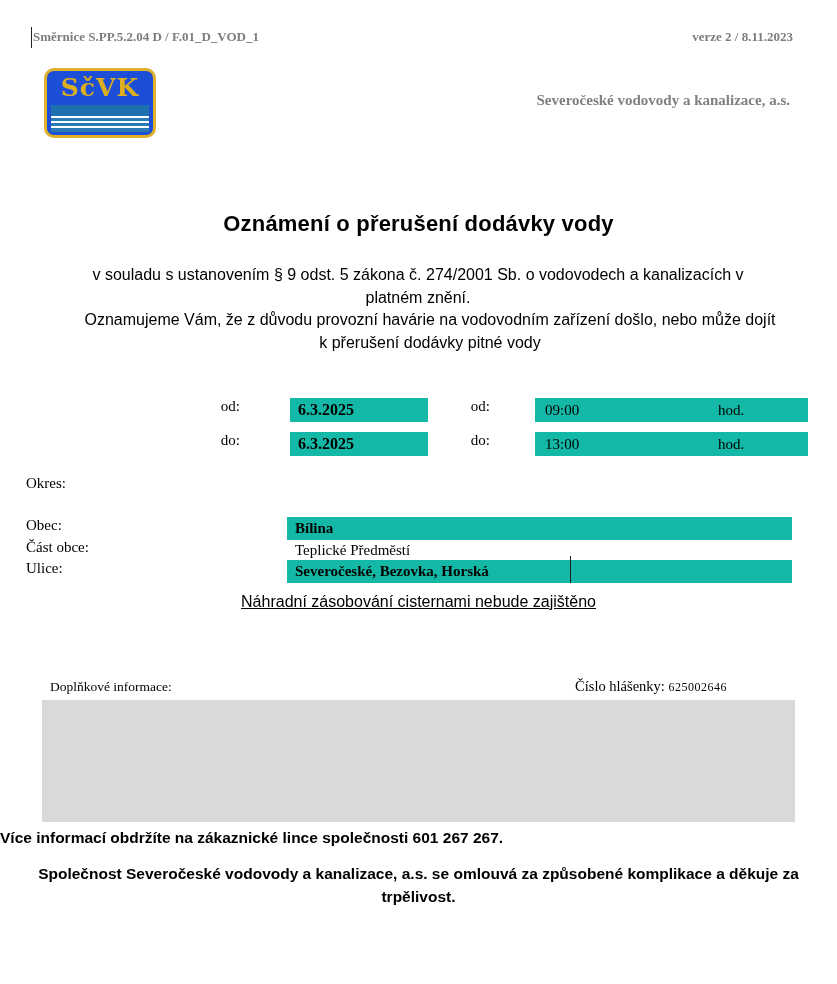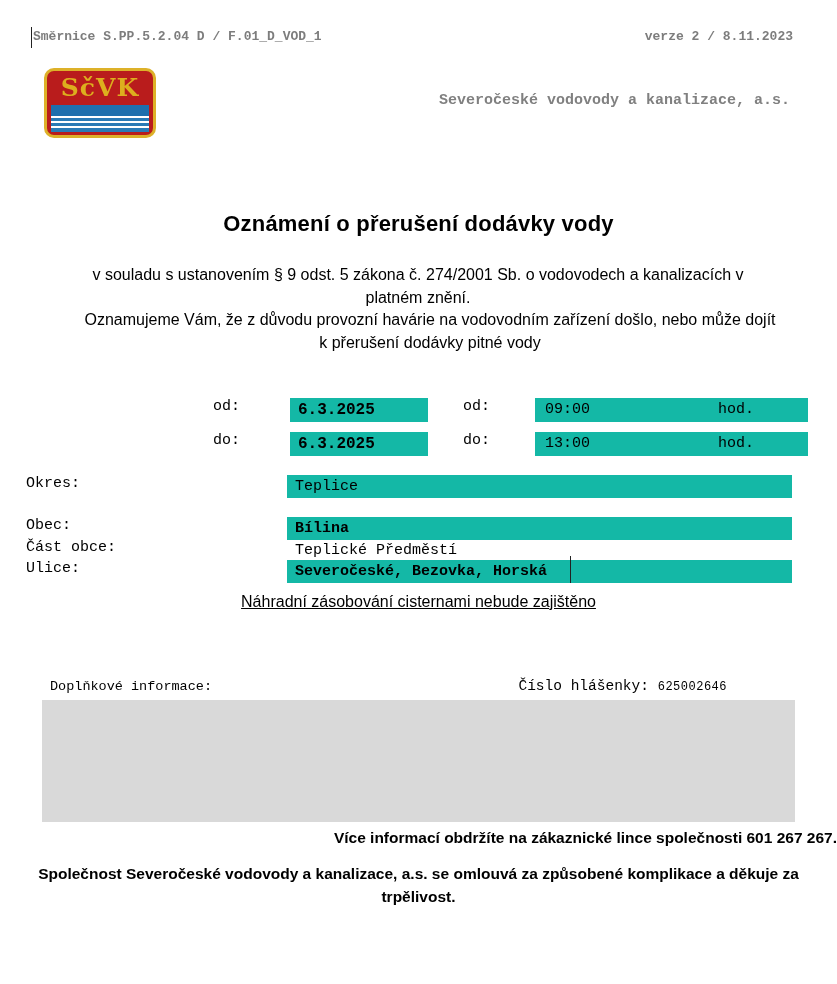--- a/index.html
+++ b/index.html
@@ -4,35 +4,35 @@
 <style>
   html,body{margin:0;padding:0;background:#fff;}
   .page{
     position:relative;
     width:837px;height:984px;
     background:#ffffff;
     overflow:hidden;
     font-family:"DejaVu Sans", sans-serif;
     color:#000;
   }
-  .fV{font-family:Liberation Mono, monospace;}
+  .fV{font-family:Liberation Serif, serif;}
   .fT{font-family:"Liberation Sans", sans-serif;}
   .abs{position:absolute;}
 
   
   .directive{left:33px;top:29px;font-size:13px;font-weight:bold;color:#7d7d7d;}
   .version{right:44px;top:29px;font-size:13px;font-weight:bold;color:#7d7d7d;}
   .caret{width:1px;background:#222;}
   .caret-header{left:31px;top:27px;height:21px;}
   .caret-street{left:570px;top:556px;height:27px;}
 
   
   .logo{
     left:44px;top:68px;width:106px;height:64px;
-    background:#b91c1c;border:3px solid #ddb129;border-radius:10px;
+    background:#1d4ed8;border:3px solid #ddb129;border-radius:10px;
   }
   .logo-text{
     position:absolute;top:4px;left:0;right:0;text-align:center;
     font-family:"DejaVu Serif", serif;font-weight:bold;
     font-size:25px;color:#ddaf1e;letter-spacing:1px;line-height:1;
   }
   .logo-stripes{position:absolute;left:4px;right:4px;bottom:3px;}
   .stripe{width:100%;}
   .s1{height:11px;background:#1e6fad;}
   .s2{height:2px;background:#ffffff;}
@@ -71,21 +71,21 @@
 
   .note{left:0;right:0;top:593px;text-align:center;font-size:16px;text-decoration:underline;}
 
   
   .addinfo-label{left:50px;top:679px;font-size:13.5px;}
   .report{right:110px;top:678px;font-size:14.5px;}
   .report-number{font-size:12px;letter-spacing:0.5px;}
   .info-box{left:42px;top:700px;width:753px;height:122px;background:#d9d9d9;}
 
   
-  .footer1{left:0;right:0;top:829px;text-align:right;font-size:15.5px;font-weight:bold;}
+  .footer1{left:0;right:0;top:829px;text-align:left;font-size:15.5px;font-weight:bold;}
   .footer2{left:38px;width:761px;top:862px;text-align:center;font-size:15.5px;font-weight:bold;line-height:23px;}
 </style>
 </head>
 <body>
 
 <div class="page">
 
   <div class="abs caret caret-header"></div>
   <div class="abs directive fV">Směrnice S.PP.5.2.04 D / F.01_D_VOD_1</div>
   <div class="abs version fV">verze 2 / 8.11.2023</div>
@@ -115,21 +115,20 @@
   <div class="abs field time-field r1 fV">09:00</div>
   <div class="abs field hod-field r1 fV">hod.</div>
 
   <div class="abs sched-label lbl-date r2 fV">do:</div>
   <div class="abs field date-field r2 fV">6.3.2025</div>
   <div class="abs sched-label lbl-time r2 fV">do:</div>
   <div class="abs field time-field r2 fV">13:00</div>
   <div class="abs field hod-field r2 fV">hod.</div>
 
   <div class="abs loc-label okres-row fV">Okres:</div>
-  <div class="abs field loc-field okres-row fV">Teplice</div>
 
   <div class="abs loc-label obec-row fV">Obec:</div>
   <div class="abs field loc-field bold obec-row fV">Bílina</div>
 
   <div class="abs loc-label cast-row fV">Část obce:</div>
   <div class="abs loc-field loc-plain cast-row fV">Teplické Předměstí</div>
 
   <div class="abs loc-label ulice-row fV">Ulice:</div>
   <div class="abs field loc-field bold ulice-row fV">Severočeské, Bezovka, Horská</div>
   <div class="abs caret caret-street"></div>

